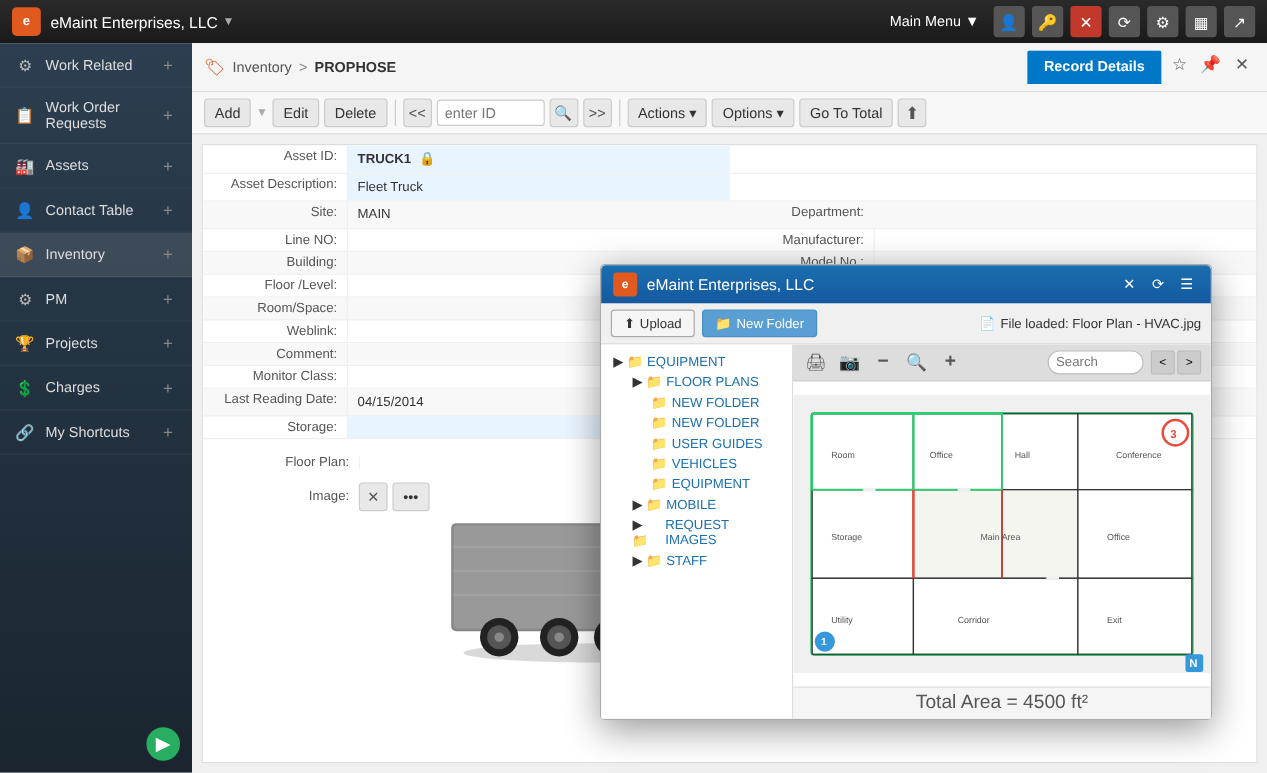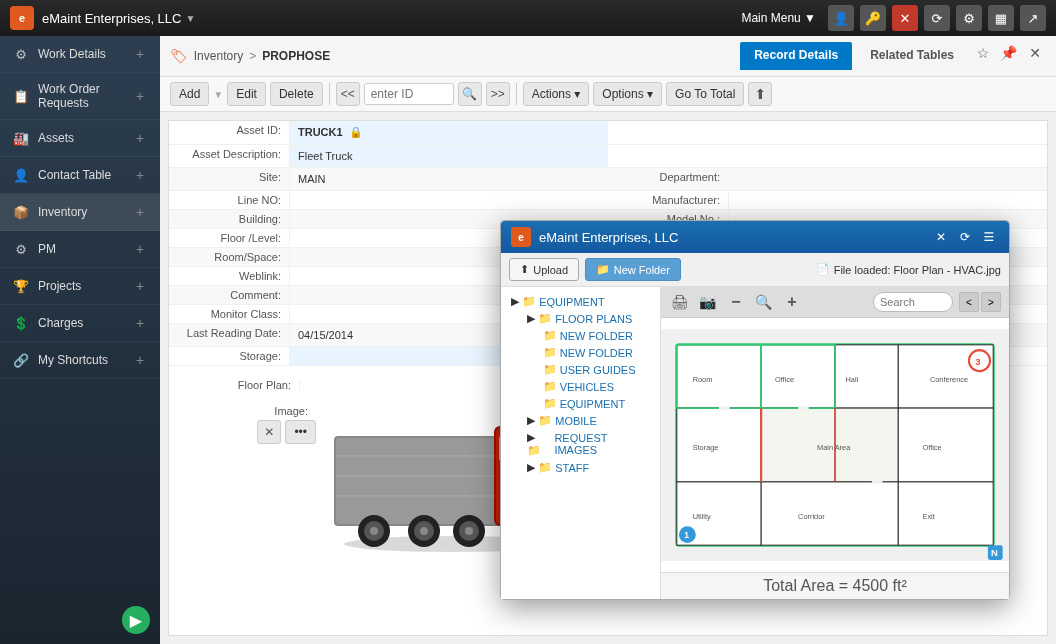--- a/index.html
+++ b/index.html
@@ -384,21 +384,21 @@
     <div class="top-bar-icon">▦</div>
     <div class="top-bar-icon">↗</div>
   </div>
 </div>
 
 <div class="main-layout">
 
   <div class="sidebar">
     <div class="sidebar-item">
       <span class="sidebar-item-icon">⚙</span>
-      <span class="sidebar-item-label">Work Details</span>
+      <span class="sidebar-item-label">Work Related</span>
       <span class="sidebar-item-plus">+</span>
     </div>
     <div class="sidebar-item">
       <span class="sidebar-item-icon">📋</span>
       <span class="sidebar-item-label">Work Order Requests</span>
       <span class="sidebar-item-plus">+</span>
     </div>
     <div class="sidebar-item">
       <span class="sidebar-item-icon">🏭</span>
       <span class="sidebar-item-label">Assets</span>
@@ -441,21 +441,20 @@
 
   <div class="content-area">
 
     <div class="breadcrumb-bar">
       <span class="breadcrumb-icon">🏷</span>
       <span class="breadcrumb-text">Inventory</span>
       <span class="breadcrumb-sep">&gt;</span>
       <span class="breadcrumb-current">PROPHOSE</span>
       <div style="margin-left:auto;display:flex;gap:4px;">
         <div class="tab-btn active">Record Details</div>
-        <div class="tab-btn inactive">Related Tables</div>
         <div class="tab-action-btn">☆</div>
         <div class="tab-action-btn">📌</div>
         <div class="tab-action-btn">✕</div>
       </div>
     </div>
 
     <div class="toolbar">
       <button class="tb-btn">Add</button>
       <span style="color:#aaa;font-size:10px;cursor:pointer;">▼</span>
       <button class="tb-btn">Edit</button>
@@ -589,21 +588,21 @@
       </div>
 
       <div class="form-image-area">
         <div style="display:flex;flex-direction:column;gap:4px;">
 
           <div style="display:flex;align-items:center;margin-bottom:4px;">
             <div class="form-label" style="min-width:120px;">Floor Plan:</div>
             <div class="form-value"></div>
           </div>
 
-          <div style="display:flex;align-items:flex-end;margin-bottom:6px;flex-direction:column;">
+          <div style="display:flex;align-items:center;margin-bottom:6px;">
             <div class="form-label" style="min-width:120px;">Image:</div>
             <div style="display:flex;gap:4px;align-items:center;">
               <button class="tb-icon-btn">✕</button>
               <button class="tb-btn">•••</button>
             </div>
           </div>
         </div>
 
         <div class="truck-container">
           <svg class="truck-svg" viewBox="0 0 260 180" xmlns="http://www.w3.org/2000/svg">

